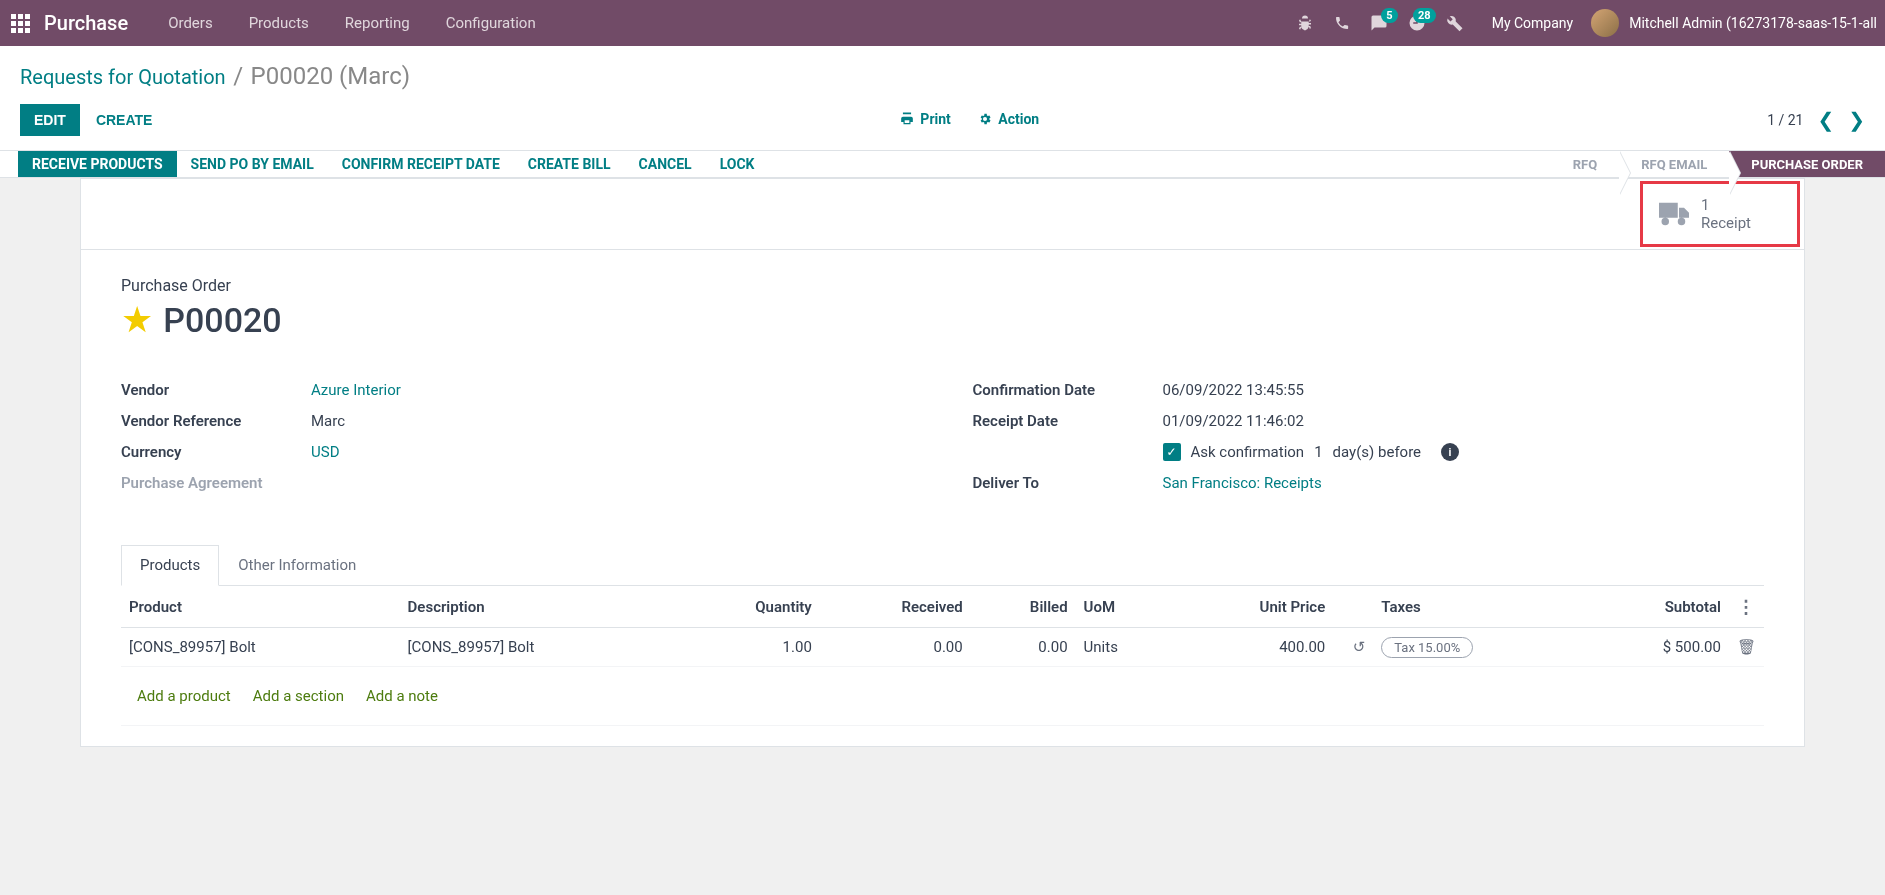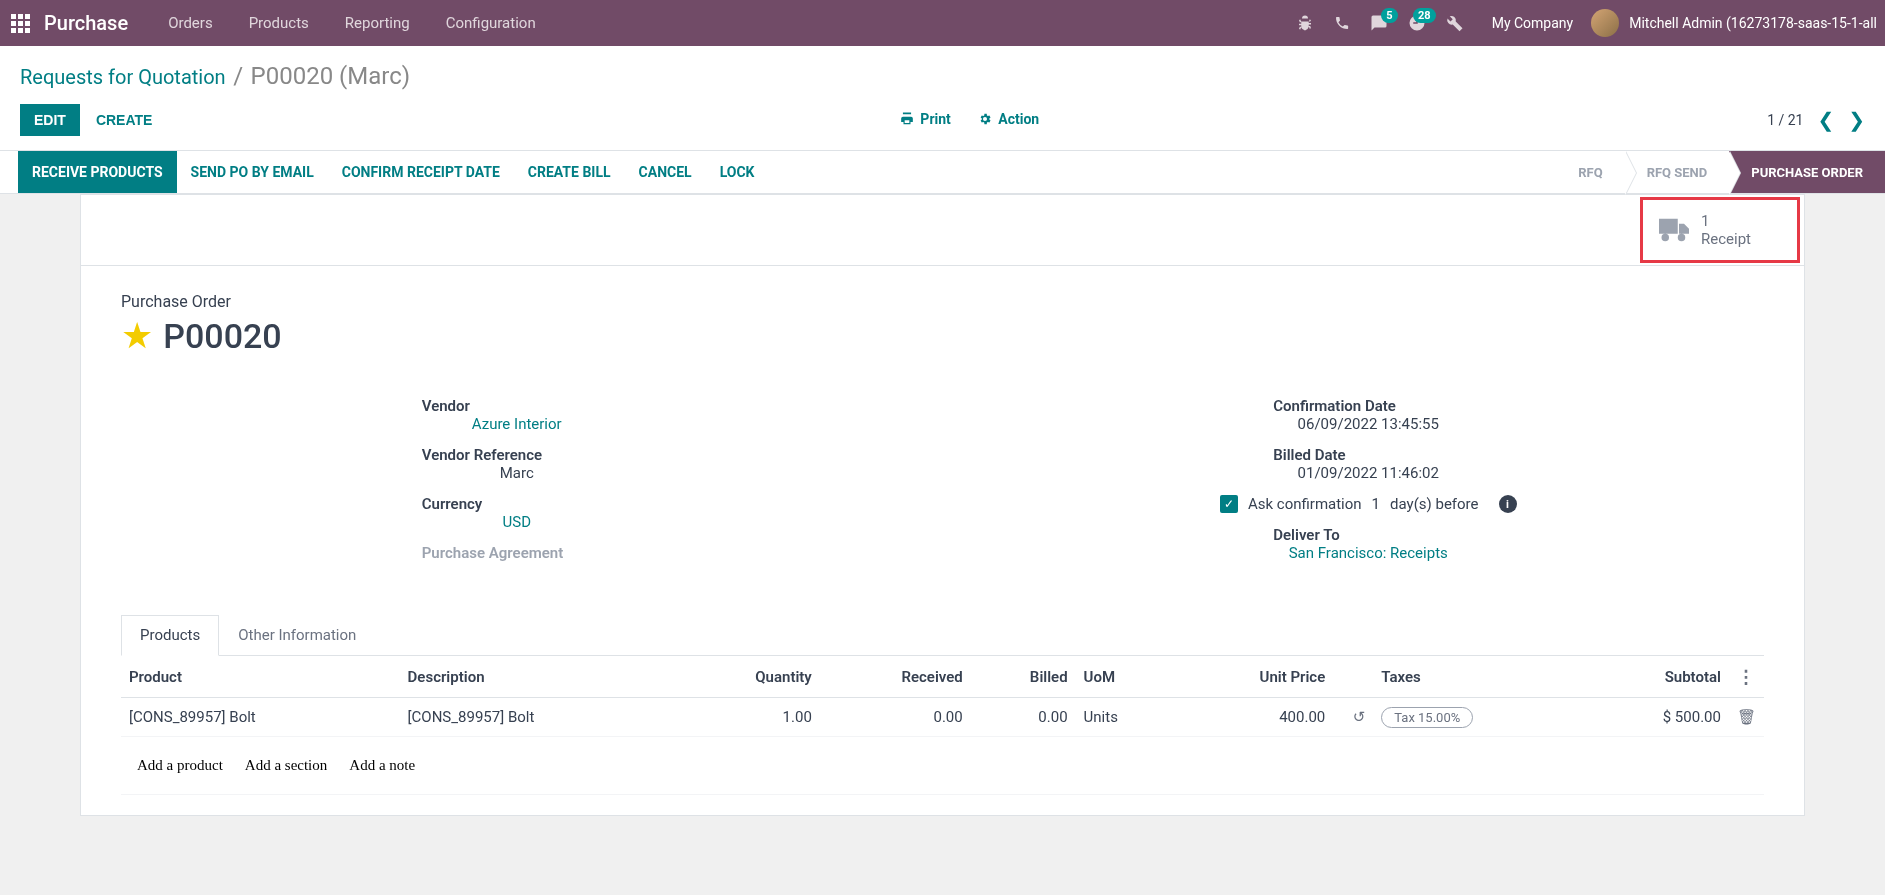--- a/index.html
+++ b/index.html
@@ -27,21 +27,21 @@
 
 .toolbar { background: #fff; display: flex; align-items: center; padding: 10px 20px 14px 20px; }
 .btn-primary { background: #017e84; color: #fff; border: none; padding: 8px 14px; font-weight: bold; font-size: 14px; cursor: pointer; margin-right: 16px; }
 .btn-link { color: #017e84; background: none; border: none; font-weight: bold; font-size: 14px; cursor: pointer; margin-right: 20px; }
 .toolbar .center { flex: 1; text-align: center; }
 .toolbar .center .tool-action { color: #017e84; font-weight: bold; cursor: pointer; margin: 0 12px; display: inline-flex; align-items: center; gap: 6px; }
 .toolbar .pager { display: flex; align-items: center; gap: 14px; color: #374151; }
 .toolbar .pager .arrow { color: #017e84; cursor: pointer; font-size: 20px; }
 
 
-.status-bar { background: #fff; border-top: 1px solid #dee2e6; border-bottom: 1px solid #dee2e6; display: flex; align-items: stretch; height: 44px; padding-left: 18px; }
+.status-bar { background: #fff; border-top: 1px solid #dee2e6; border-bottom: 1px solid #dee2e6; display: flex; align-items: stretch; height: 28px; padding-left: 18px; }
 .status-bar .action-btn { color: #017e84; font-weight: bold; padding: 0 14px; display: flex; align-items: center; cursor: pointer; font-size: 14px; }
 .status-bar .action-btn.primary { background: #017e84; color: #fff; }
 .status-bar .spacer { flex: 1; }
 
 
 .status-steps { display: flex; align-items: stretch; }
 .step { position: relative; display: flex; align-items: center; padding: 0 22px; font-weight: bold; font-size: 13px; color: #9ca3af; background: #fff; }
 .step::after { content: ""; position: absolute; right: -11px; top: 0; width: 0; height: 0; border-top: 22px solid transparent; border-bottom: 22px solid transparent; border-left: 11px solid #fff; z-index: 2; }
 .step::before { content: ""; position: absolute; right: -12px; top: 0; width: 0; height: 0; border-top: 22px solid transparent; border-bottom: 22px solid transparent; border-left: 11px solid #dee2e6; z-index: 1; }
 .step.active { background: #714b67; color: #fff; }
@@ -55,42 +55,42 @@
 .stat-box { border: 3px solid #e63946; border-left-color:#e63946; display: flex; align-items: center; gap: 12px; padding: 12px 46px 12px 16px; cursor: pointer; margin:2px 4px 2px 0;}
 .stat-box .truck { color: #9ca3af; }
 .stat-box .stat-text { color: #6b7280; font-size: 15px; line-height: 1.2; }
 .form-body { padding: 26px 40px 20px 40px; }
 .record-label { color: #374151; font-size: 16px; }
 .record-title { display: flex; align-items: center; gap: 10px; margin-top: 4px; }
 .star { color: #f3cc00; font-size: 36px; }
 .h1title { font-size: 34px; font-weight: 500; color: #374151; }
 .fields-grid { display: flex; gap: 60px; margin-top: 40px; }
 .col { flex: 1; }
-.field-row { display: flex; align-items: center; margin-bottom: 13px; flex-direction: column; }
+.field-row { display: flex; align-items: center; margin-bottom: 13px; }
 .field-label { width: 190px; color: #374151; font-weight: 600; font-size: 15px; }
 .field-label.muted { color: #9ca3af; }
 .field-value { color: #374151; font-size: 15px; }
 .field-value.link { color: #017e84; cursor: pointer; }
 .check-row { display:flex; align-items:center; gap:10px; color:#374151; font-size:15px;}
 .chk { width:18px; height:18px; background:#017e84; color:#fff; display:flex; align-items:center; justify-content:center; border-radius:2px; font-size:12px;}
 .info-icon { width:18px; height:18px; border-radius:50%; background:#374151; color:#fff; display:inline-flex; align-items:center; justify-content:center; font-size:11px; font-weight:bold; margin-left:10px;}
 
 
 .tabs { display: flex; border-bottom: 1px solid #dee2e6; margin-top: 40px; }
 .tab { padding: 10px 18px; cursor: pointer; color: #6b7280; font-size: 15px; border: 1px solid transparent; }
 .tab.active { border: 1px solid #dee2e6; border-bottom: 1px solid #fff; margin-bottom: -1px; color: #374151; background: #fff; }
 
 
 table { width: 100%; border-collapse: collapse; margin-top: 0; }
 th { text-align: left; padding: 10px 8px; font-weight: 600; color: #374151; border-bottom: 1px solid #dee2e6; font-size: 15px; }
 th.r, td.r { text-align: right; }
 td { padding: 10px 8px; border-bottom: 1px solid #f3f4f6; font-size: 15px; }
 .tax-pill { border: 1px solid #9ca3af; border-radius: 14px; padding: 2px 12px; font-size: 13px; color: #6b7280; }
 .row-actions { display: flex; gap: 22px; padding: 10px 8px; }
-.row-actions span { color: #000000; cursor: pointer; font-family: Liberation Serif, serif; }
+.row-actions span { color: #4d7c0f; cursor: pointer; }
 .icon-small { color:#6b7280; cursor:pointer; }
 .kebab { color:#6b7280; cursor:pointer; font-size:18px; }
 </style>
 </head>
 <body>
 
 <div class="navbar">
   <div class="apps-icon">
       <span></span>
       <span></span>
@@ -175,21 +175,21 @@
 <div class="status-bar">
   <div class="action-btn primary">RECEIVE PRODUCTS</div>
   <div class="action-btn">SEND PO BY EMAIL</div>
   <div class="action-btn">CONFIRM RECEIPT DATE</div>
   <div class="action-btn">CREATE BILL</div>
   <div class="action-btn">CANCEL</div>
   <div class="action-btn">LOCK</div>
   <div class="spacer"></div>
   <div class="status-steps">
     <div class="step">RFQ</div>
-    <div class="step">RFQ SEND</div>
+    <div class="step">RFQ EMAIL</div>
     <div class="step active">PURCHASE ORDER</div>
   </div>
 </div>
 
 <div class="sheet-wrap">
   <div class="sheet">
     <div class="stat-box-area">
       <div class="stat-box">
         <svg class="truck" width="30" height="24" viewBox="0 0 24 18" fill="currentColor">
             <path d="M0 0h15v12H0zM16 4h4l4 4v4h-8zM5 18a3 3 0 1 0 0-6 3 3 0 0 0 0 6zm13 0a3 3 0 1 0 0-6 3 3 0 0 0 0 6z"></path>
@@ -225,21 +225,21 @@
           <div class="field-row">
               <div class="field-label muted">Purchase Agreement</div>
             </div>
         </div>
         <div class="col">
           <div class="field-row">
               <div class="field-label">Confirmation Date</div>
               <div class="field-value">06/09/2022 13:45:55</div>
             </div>
           <div class="field-row">
-              <div class="field-label">Billed Date</div>
+              <div class="field-label">Receipt Date</div>
               <div class="field-value">01/09/2022 11:46:02</div>
             </div>
           <div class="field-row">
               <div class="field-label"></div>
             <div class="check-row">
               <span class="chk">✓</span>
               <span>Ask confirmation</span>
               <span>1</span>
               <span>day(s) before</span>
               <span class="info-icon">i</span>

